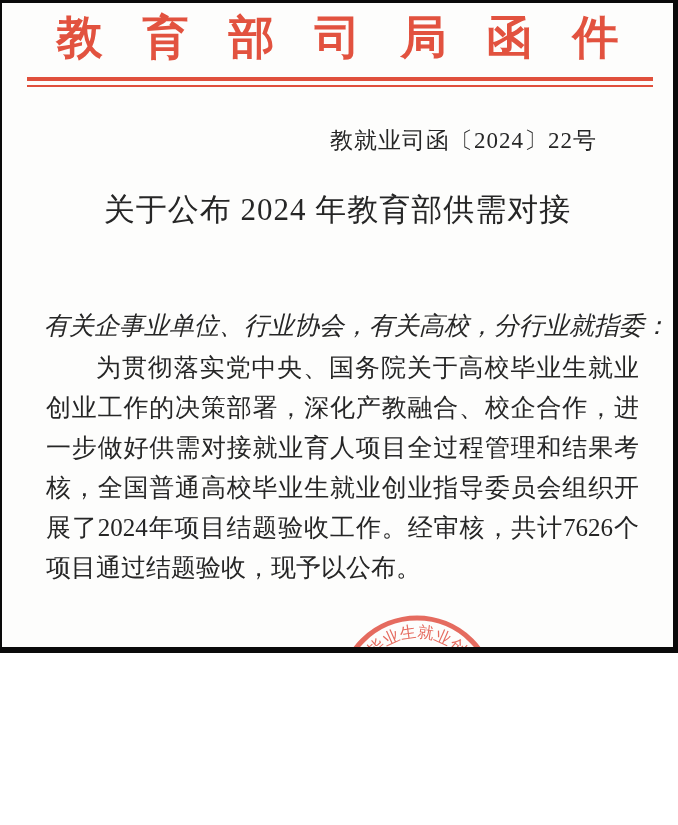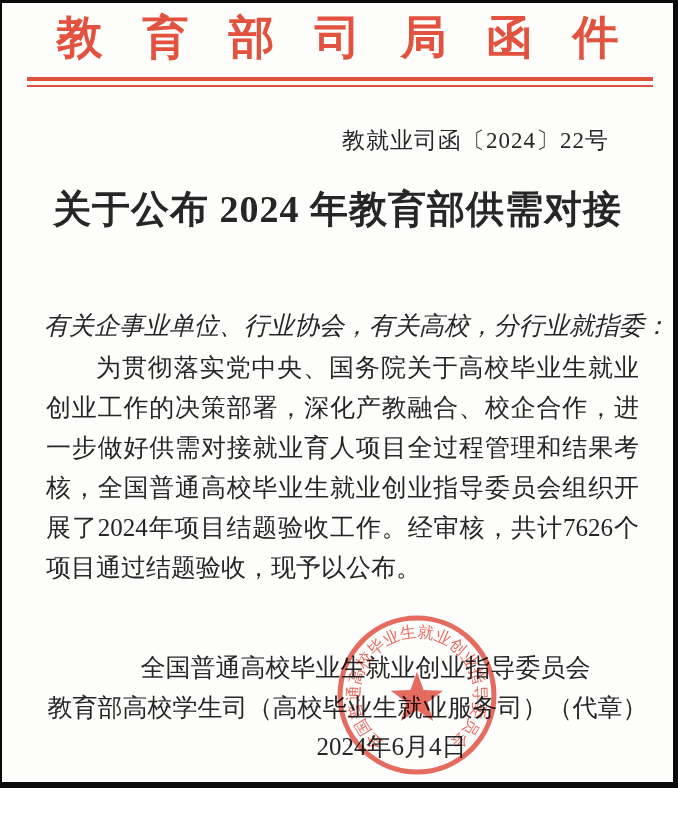--- a/index.html
+++ b/index.html
@@ -1,19 +1,19 @@
 <!DOCTYPE html>
 <html><head>
 <meta charset="utf-8">
 <style>
   html, body { margin: 0; padding: 0; background: #ffffff; }
   .frame {
     position: relative;
     width: 678px;
-    height: 788px;
+    height: 653px;
     box-sizing: border-box;
     border-style: solid;
     border-color: #0a0a0a;
     border-width: 3px 5px 6px 2px;
     background: #fdfdfc;
     overflow: hidden;
     font-family: "Liberation Serif", "DejaVu Serif", serif;
     color: #262626;
   }
   .masthead {
@@ -29,31 +29,31 @@
   }
   .red-rule {
     position: absolute;
     top: 74px; left: 25px; right: 20px;
     height: 4px;
     border-top: 4px solid #e0503c;
     border-bottom: 2px solid #e0503c;
   }
   .doc-number {
     position: absolute;
-    top: 122px; right: 64px;
+    top: 122px; right: 76px;
     font-size: 23px;
     letter-spacing: 1px;
     white-space: nowrap;
   }
   .doc-title {
     position: absolute;
     top: 186px; left: 0; right: 0;
     text-align: center;
-    font-size: 38px;
-    font-weight: bold;
+    font-size: 31px;
+    font-weight: normal;
     line-height: 41px;
     letter-spacing: 1px;
   }
   .salutation {
     position: absolute;
     top: 306px; left: 42px; right: 30px;
     font-size: 25px;
     white-space: nowrap;
     font-style: italic;
   }

